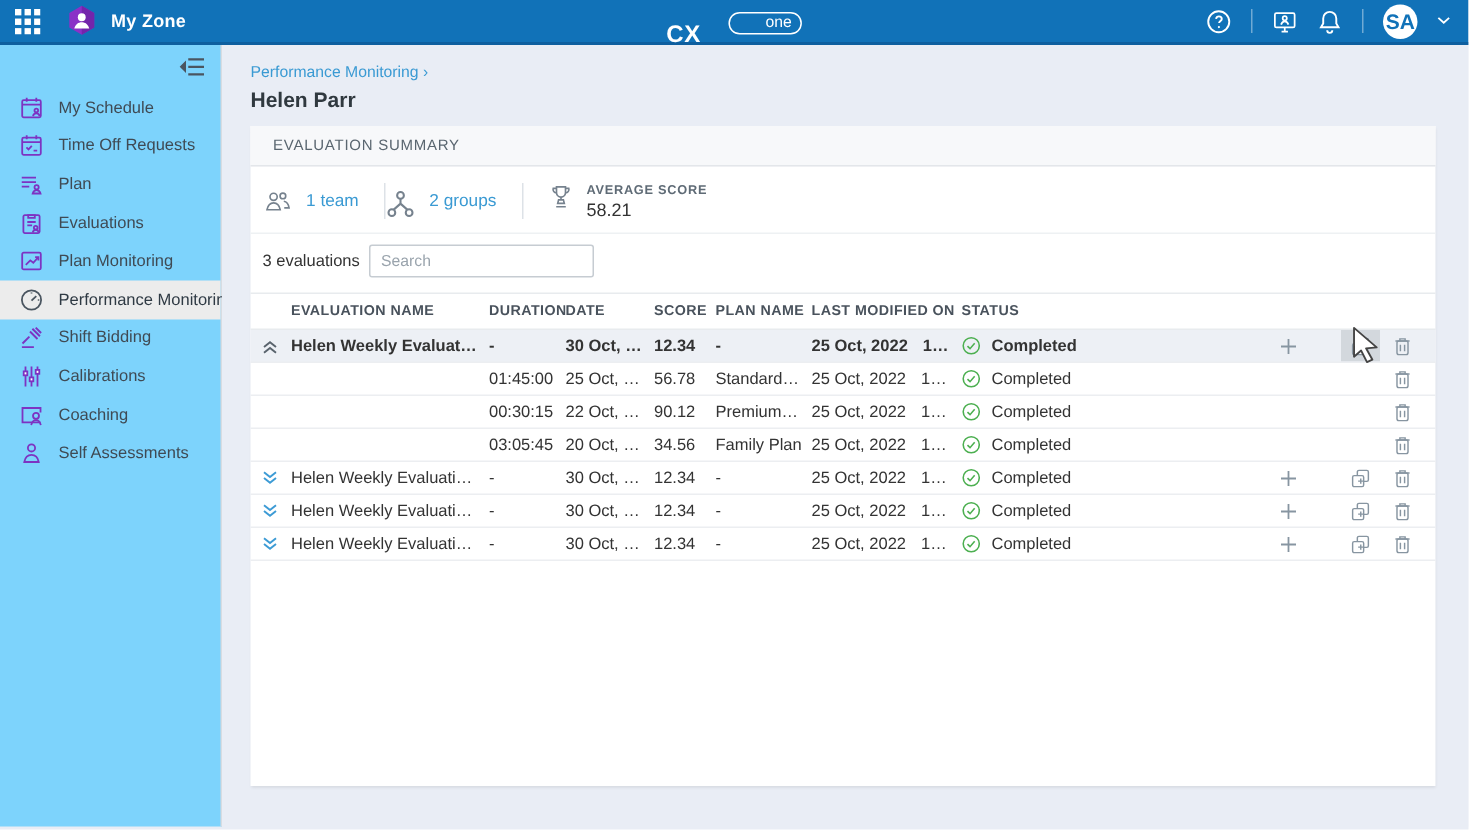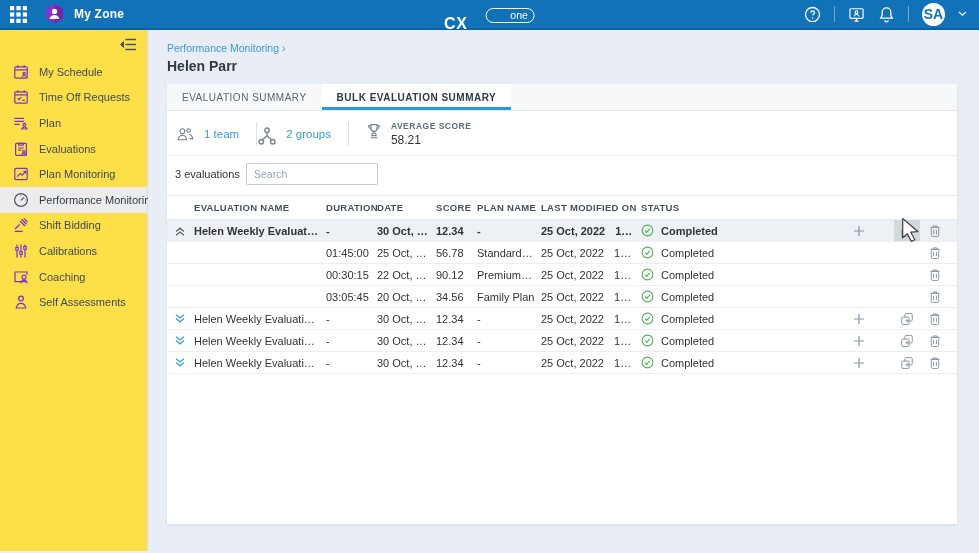--- a/index.html
+++ b/index.html
@@ -19,21 +19,21 @@
   .tb-right { margin-left:auto; display:flex; align-items:center; gap:13px; padding-right:12px; }
   .tb-ic { width:17px; height:17px; color:#fff; cursor:pointer; }
   .tb-sep { width:1px; height:16px; background:rgba(255,255,255,.4); }
   .avatar { width:23px; height:23px; border-radius:50%; background:#ffffff; color:#1172b8; font-size:14px; font-weight:700; display:flex; align-items:center; justify-content:center; cursor:pointer; }
   .av-chev { width:9px; height:6px; color:#fff; cursor:pointer; }
 
   
   .app { display:flex; height:521px; }
 
   
-  .sidebar { width:148px; background:#fde047; border-right:1px solid #d8dce1; flex:0 0 148px; }
+  .sidebar { width:148px; background:#7dd3fc; border-right:1px solid #d8dce1; flex:0 0 148px; }
   .collapse-row { display:flex; justify-content:flex-end; padding:8px 10px 2px 0; }
   .collapse-ic { width:18px; height:13px; color:#4a5560; cursor:pointer; }
   .side-list { margin-top:6px; }
   .side-item { display:flex; align-items:center; height:25.6px; padding-left:13px; gap:10px; cursor:pointer; }
   .side-item.selected { background:#ececec; }
   .side-icon { width:16px; height:16px; color:#7d33c2; flex:0 0 16px; }
   .side-item.selected .side-icon { color:#4a5560; }
   .side-label { font-size:11px; color:#3f4a54; white-space:nowrap; }
   .side-item.selected .side-label { color:#2f3a44; }
 
@@ -55,21 +55,21 @@
   .stat-link { font-size:11.5px; color:#3a9ad3; }
   .stat-div { width:1px; height:24px; background:#dde2e7; }
   .avg { display:flex; align-items:flex-start; gap:9px; padding-left:17px; }
   .avg-icon { width:16px; height:17px; color:#76828e; margin-top:2px; }
   .avg-label { font-size:8.5px; font-weight:700; color:#5f6b76; letter-spacing:.5px; }
   .avg-value { font-size:12px; color:#333; margin-top:2px; }
 
   
   .toolbar { display:flex; align-items:center; padding:7px 10px 10px 8px; }
   .eval-count { font-size:11px; color:#333; width:71px; }
-  .searchbox { width:132px; height:22px; border:1px solid #c6ccd2; border-radius:2px; display:flex; align-items:center; padding:0 7px; background:#fff; }
+  .searchbox { width:150px; height:22px; border:1px solid #c6ccd2; border-radius:2px; display:flex; align-items:center; padding:0 7px; background:#fff; }
   .searchbox input { border:0; outline:0; flex:1; font-size:10.5px; color:#333; font-family:inherit; background:transparent; }
   .searchbox input::placeholder { color:#9aa4ad; }
   .search-ic { width:13px; height:13px; color:#6b7680; cursor:pointer; }
 
   
   .thead, .trow { display:grid; grid-template-columns:27px 132px 51px 59px 41px 64px 100px 1fr 112px; align-items:center; }
   .thead { height:25px; border-top:1px solid #e8ebee; border-bottom:1px solid #e8ebee; font-size:9.5px; font-weight:700; color:#49525c; letter-spacing:.3px; }
   .thead .hcell { white-space:nowrap; overflow:hidden; }
   .trow { height:22px; border-bottom:1px solid #eceef1; font-size:11px; color:#333; }
   .trow.hl { background:#edf0f5; }
@@ -288,21 +288,20 @@
     <div class="breadcrumb">
       <span>Performance Monitoring</span>
       <span>›</span>
     </div>
     <div class="page-title">Helen Parr</div>
 
     <div class="card">
 
       <div class="tabbar">
         <div class="tab">EVALUATION SUMMARY</div>
-        <div class="tab active">BULK EVALUATION SUMMARY</div>
       </div>
 
       <div class="stats">
         <div class="stat">
           <span class="stat-icon">
               <svg viewBox="0 0 20 17" fill="none" stroke="currentColor" stroke-width="1.1">
                 <circle cx="7.4" cy="5.2" r="2.4"></circle>
                 <path d="M3 13.8c.6-3 2.2-4.6 4.4-4.6s3.8 1.6 4.4 4.6z"></path>
                 <circle cx="13.6" cy="4.6" r="1.9"></circle>
                 <path d="M14.2 8.2c1.9.3 3.1 1.8 3.5 4.4h-3.2"></path>

